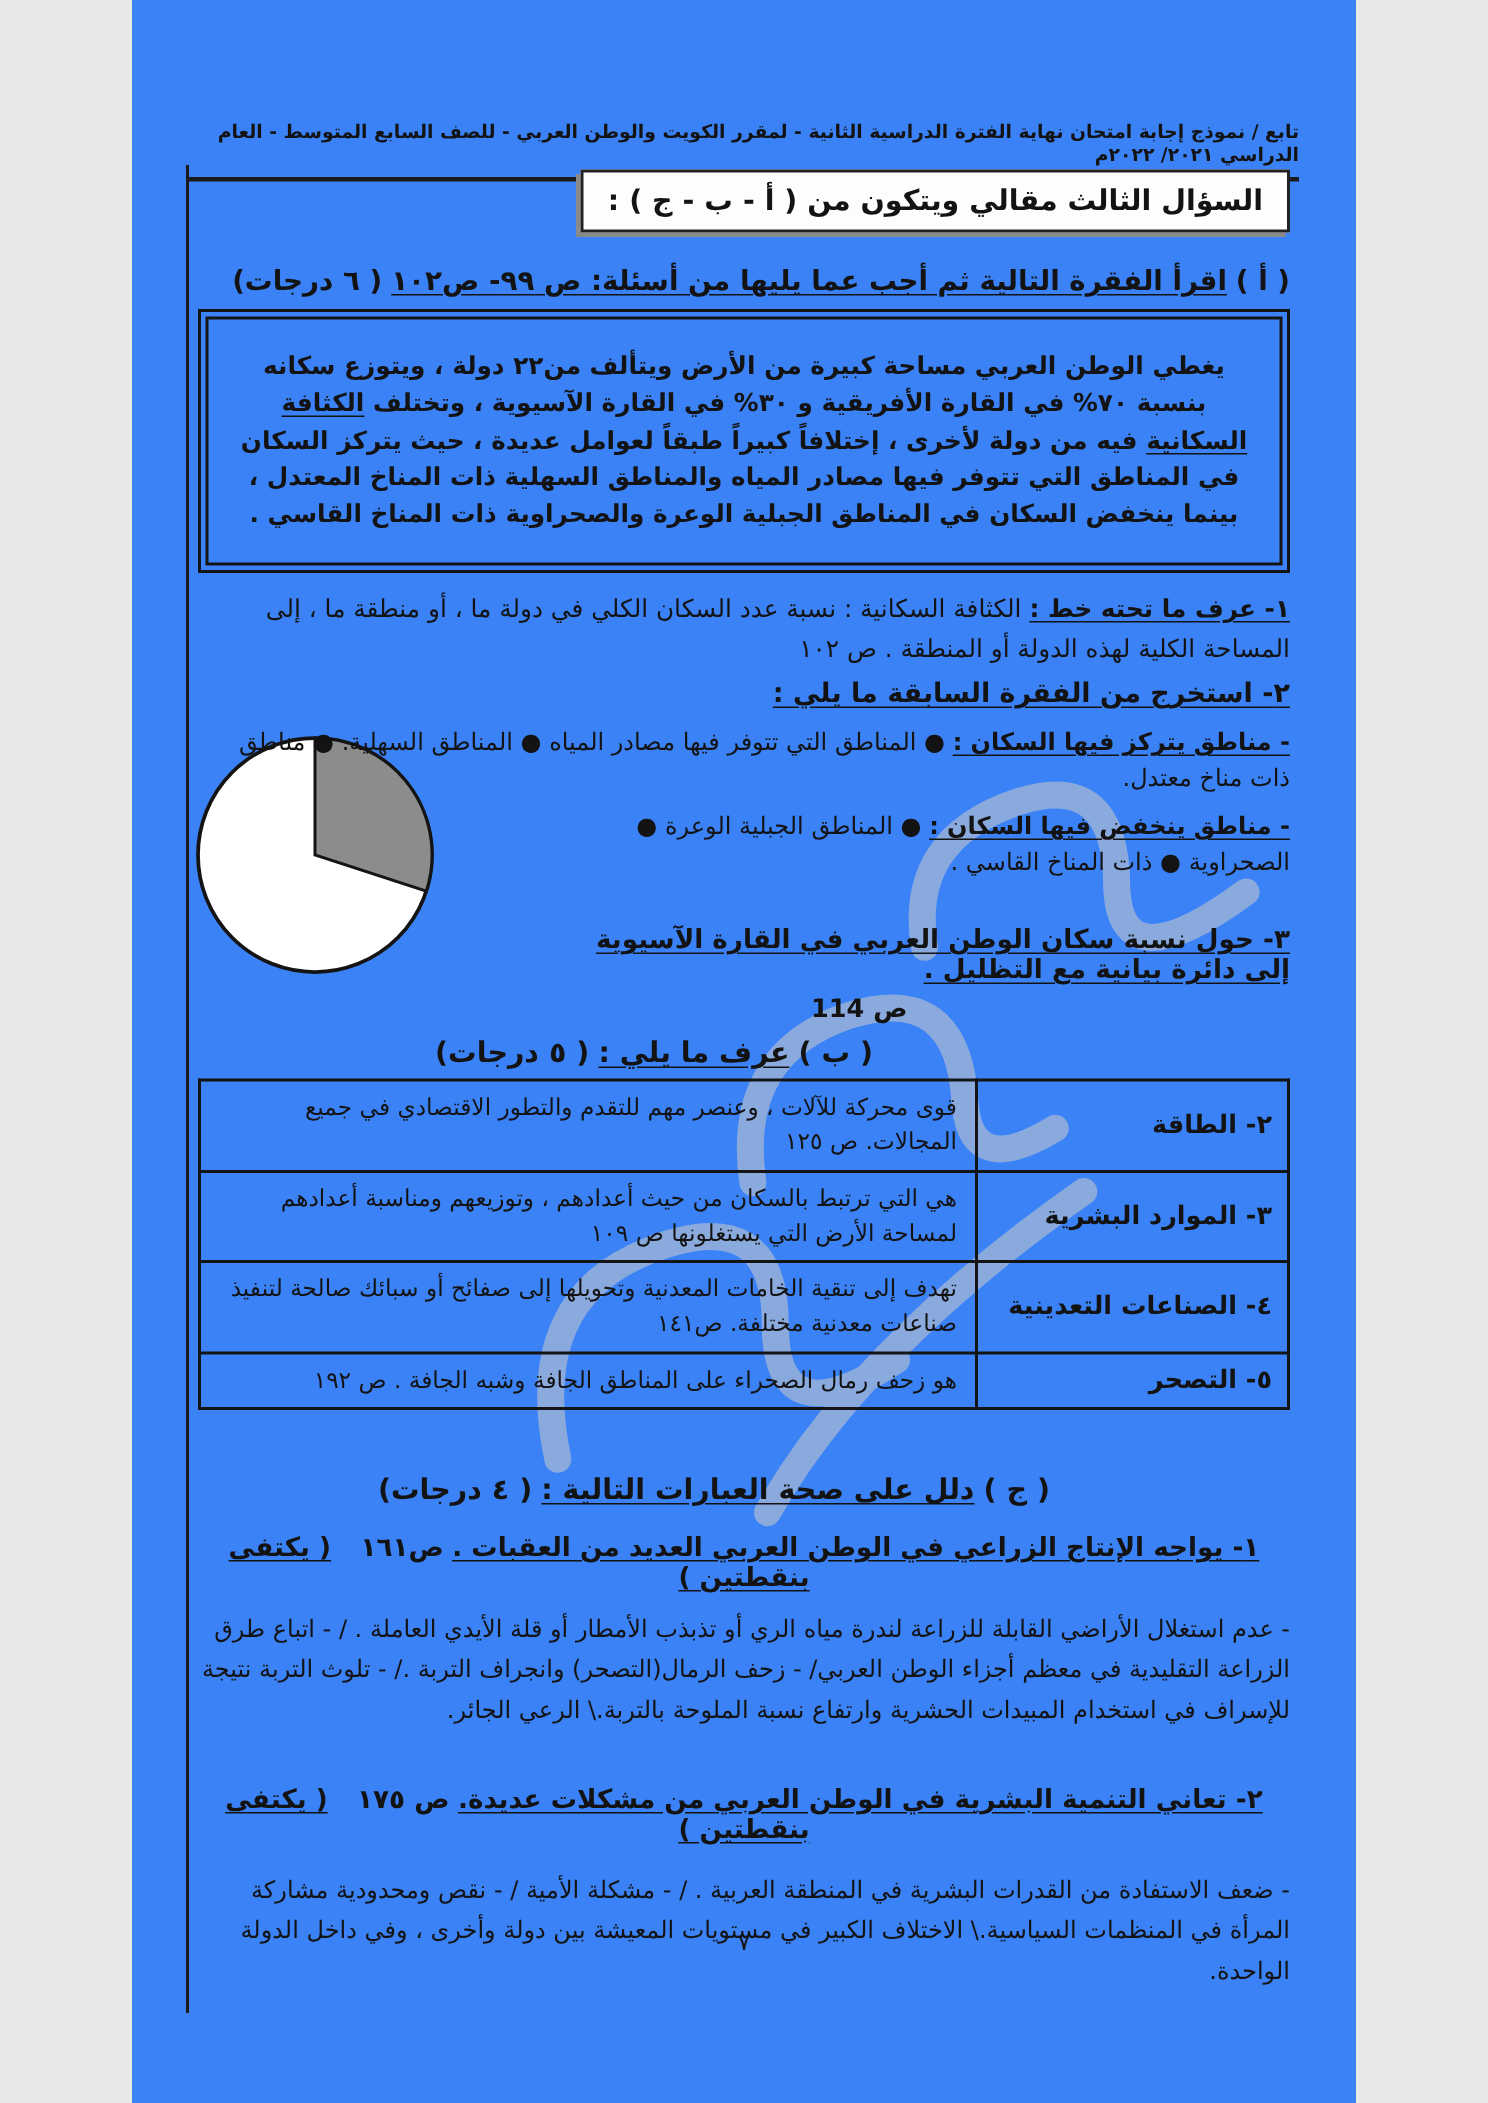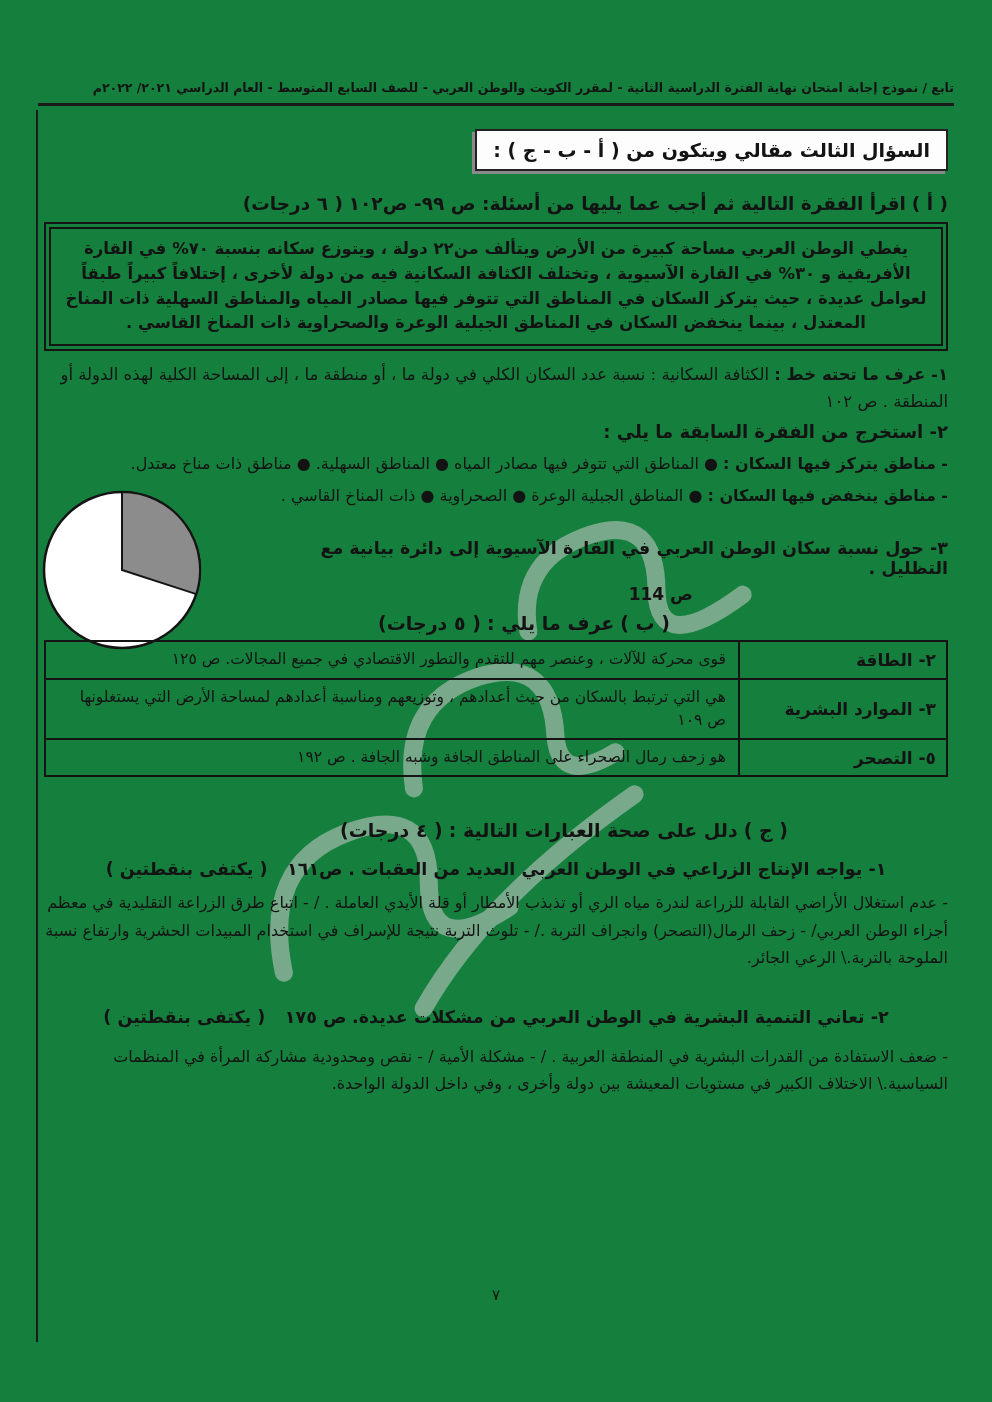--- a/index.html
+++ b/index.html
@@ -1,65 +1,65 @@
 <!DOCTYPE html>
 <html lang="ar" dir="rtl"><head>
 <meta charset="utf-8">
 <style>
   * { margin: 0; padding: 0; box-sizing: border-box; }
   html, body { background: #e8e8e8; }
   .page {
     position: relative;
-    width: 992px; height: 1402px;
+    width: 816px; height: 1402px;
     margin: 0 auto;
-    background: #15803d;
+    background: #3b82f6;
     font-family: "DejaVu Sans", sans-serif;
     direction: rtl;
     color: #131313;
     overflow: hidden;
   }
   .b { font-weight: bold; }
-  .u { text-underline-offset: 3px; }
+  .u { text-decoration: underline; text-underline-offset: 3px; }
 
   .doc-header {
     position: absolute; top: 80px; right: 38px; left: 38px;
     font-size: 12.5px; font-weight: bold;
     text-align: right;
     padding-bottom: 8px;
     border-bottom: 3px solid #1b1b1b;
     z-index: 2;
   }
   .left-rule {
     position: absolute; left: 36px; top: 110px;
     width: 2px; height: 1232px; background: #1b1b1b;
     z-index: 1;
   }
   .watermark {
     position: absolute; left: 90px; top: 390px;
     z-index: 0; pointer-events: none;
   }
   .content {
-    position: absolute; top: 120px; right: 44px; left: 44px;
+    position: absolute; top: 104px; right: 44px; left: 44px;
     z-index: 2;
   }
   .title-box {
     width: fit-content; max-width: 480px;
     margin-top: 9px;
     border: 2px solid #222;
     box-shadow: -3px 3px 0 #8a8a8a;
     padding: 8px 16px;
     font-size: 19px; font-weight: bold;
     white-space: nowrap;
     background: #fdfdfd;
   }
   .pa-heading { margin-top: 22px; font-size: 18.5px; }
   .passage-outer { margin-top: 8px; border: 2px solid #141414; padding: 3px; }
   .passage-inner {
     border: 2px solid #141414;
-    padding: 8px 14px;
+    padding: 19px 14px;
     font-weight: bold; font-size: 16.5px; line-height: 1.5;
     text-align: center;
   }
   .q1 { margin-top: 10px; font-size: 16.5px; line-height: 1.65; text-align: right; }
   .q2-label { margin-top: 6px; font-size: 18px; }
   .q2-line { margin-top: 10px; font-size: 16px; line-height: 1.5; }
   .q2-line.second { margin-top: 8px; padding-left: 235px; }
   .q3 { margin-top: 30px; font-size: 17.5px; padding-left: 235px; }
   .q3-page { margin-top: 6px; font-size: 17px; font-weight: bold; padding-right: 255px; }
   .pb-heading { margin-top: 8px; font-size: 19px; padding-right: 278px; }
@@ -157,20 +157,24 @@
       <tbody>
         <tr>
           <td class="term">٢- الطاقة</td>
           <td class="def">قوى محركة للآلات ، وعنصر مهم للتقدم والتطور الاقتصادي في جميع المجالات. ص ١٢٥</td>
         </tr>
         <tr>
           <td class="term">٣- الموارد البشرية</td>
           <td class="def">هي التي ترتبط بالسكان من حيث أعدادهم ، وتوزيعهم ومناسبة أعدادهم لمساحة الأرض التي يستغلونها ص ١٠٩</td>
         </tr>
         <tr>
+          <td class="term">٤- الصناعات التعدينية</td>
+          <td class="def">تهدف إلى تنقية الخامات المعدنية وتحويلها إلى صفائح أو سبائك صالحة لتنفيذ صناعات معدنية مختلفة. ص١٤١</td>
+        </tr>
+        <tr>
           <td class="term">٥- التصحر</td>
           <td class="def">هو زحف رمال الصحراء على المناطق الجافة وشبه الجافة . ص ١٩٢</td>
         </tr>
       </tbody>
     </table>
 
     <div class="pc-heading">
       <span class="b">( ج )</span>
       <span class="b u">دلل على صحة العبارات التالية :</span>
       <span class="b">( ٤ درجات)</span>

